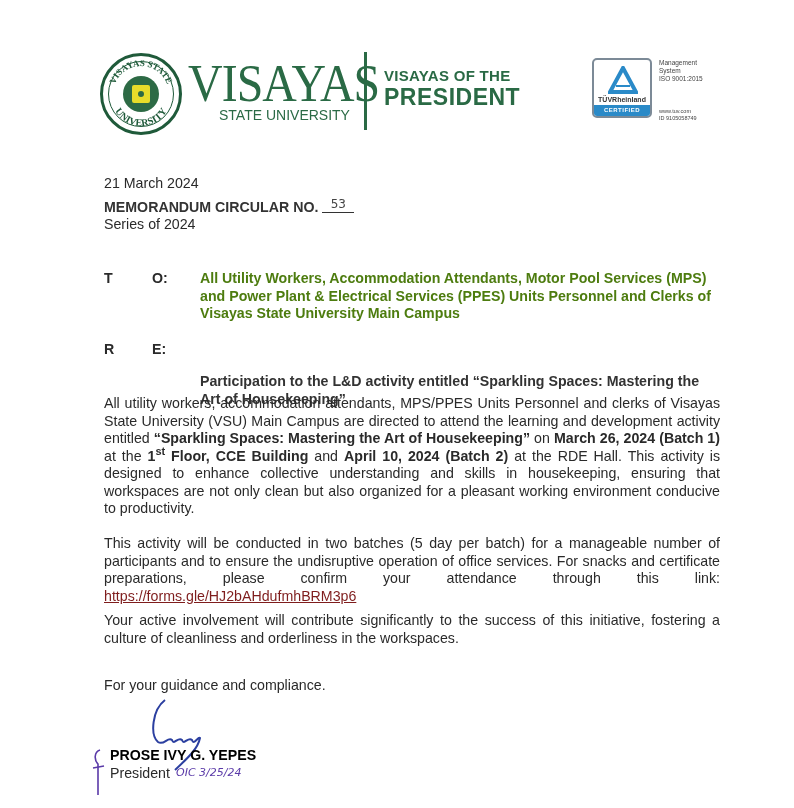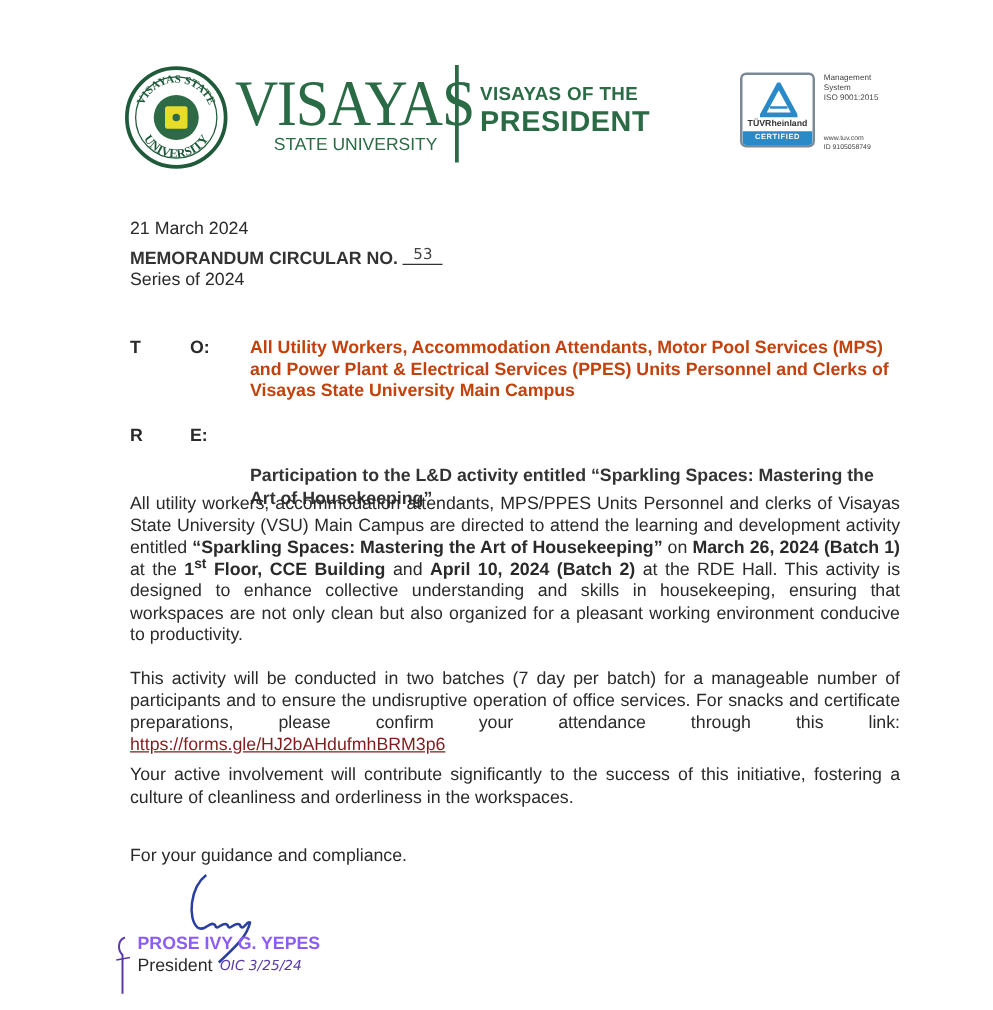--- a/index.html
+++ b/index.html
@@ -44,32 +44,32 @@
   .bold { font-weight:bold; }
   .date { left:104px; top:146px;margin-top:29px; }
   .memo { left:104px; top:199px; font-weight:bold; color:#333; }
   .memo-no { display:inline-block; width:32px; border-bottom:1.5px solid #333; text-align:center;
              font-weight:normal; color:#444; font-family:"DejaVu Sans", sans-serif; font-size:12px;
              position:relative; top:-4px; height:14px; line-height:12px; }
   .series { left:104px; top:216px; }
 
   .lbl-a { left:104px; font-weight:bold; }
   .lbl-b { left:152px; font-weight:bold; }
-  .to-text { left:200px; top:270px; width:520px; font-weight:bold; color:#c2410c; }
+  .to-text { left:200px; top:270px; width:520px; font-weight:bold; color:#4d7c0f; }
   .re-text { left:200px; top:341px; width:520px; font-weight:bold; color:#333;margin-top:32px; }
 
   .para { left:104px; width:616px; text-align:justify; }
   .p1 { top:395px; }
   .p2 { top:535px; }
   .p3 { top:612px; }
   .p4 { top:677px; }
   sup { font-size:11px; line-height:0; }
   .link { color:#7f1d1d; text-decoration:underline; }
 
-  .sig-name { left:110px; top:747px; font-weight:bold; color:#8b5cf6; }
+  .sig-name { left:110px; top:747px; font-weight:bold; color:#000000; }
   .sig-title { left:110px; top:765px; }
   .sig-svg { left:90px; top:690px; }
   .oic { left:176px; top:766px; font-family:"DejaVu Sans", sans-serif; font-size:11px; color:#5a3aa8;
          font-style:italic; }
 </style>
 </head>
 <body>
 
 <div class="abs seal">
   <div class="ring2"></div>
@@ -124,21 +124,21 @@
 <div class="abs txt lbl-a" style="top:270px">T</div>
 <div class="abs txt lbl-b" style="top:270px">O:</div>
 <div class="abs txt to-text">All Utility Workers, Accommodation Attendants, Motor Pool Services (MPS) and Power Plant &amp; Electrical Services (PPES) Units Personnel and Clerks of Visayas State University Main Campus</div>
 
 <div class="abs txt lbl-a" style="top:341px">R</div>
 <div class="abs txt lbl-b" style="top:341px">E:</div>
 <div class="abs txt re-text">Participation to the L&amp;D activity entitled “Sparkling Spaces: Mastering the Art of Housekeeping”</div>
 
 <div class="abs txt para p1"><span>All utility workers, accommodation attendants, MPS/PPES Units Personnel and clerks of Visayas State University (VSU) Main Campus are directed to attend the learning and development activity entitled </span><span class="bold">“Sparkling Spaces: Mastering the Art of Housekeeping”</span><span> on </span><span class="bold">March 26, 2024 (Batch 1)</span><span> at the </span><span class="bold"><span>1</span><sup>st</sup><span> Floor, CCE Building</span></span><span> and </span><span class="bold">April 10, 2024 (Batch 2)</span><span> at the RDE Hall. This activity is designed to enhance collective understanding and skills in housekeeping, ensuring that workspaces are not only clean but also organized for a pleasant working environment conducive to productivity.</span></div>
 
-<div class="abs txt para p2"><span>This activity will be conducted in two batches (7 day per batch) for a manageable number of participants and to ensure the undisruptive operation of office services. For snacks and certificate preparations, please confirm your attendance through this link: </span><span class="link">https://forms.gle/HJ2bAHdufmhBRM3p6</span></div>
+<div class="abs txt para p2"><span>This activity will be conducted in two batches (5 day per batch) for a manageable number of participants and to ensure the undisruptive operation of office services. For snacks and certificate preparations, please confirm your attendance through this link: </span><span class="link">https://forms.gle/HJ2bAHdufmhBRM3p6</span></div>
 
 <div class="abs txt para p3">Your active involvement will contribute significantly to the success of this initiative, fostering a culture of cleanliness and orderliness in the workspaces.</div>
 <div class="abs txt para p4">For your guidance and compliance.</div>
 
 <svg class="abs sig-svg" width="140" height="110" viewBox="0 0 140 110">
   <path d="M 75 10 C 62 20, 60 45, 68 52 C 74 56, 78 46, 82 50 C 84 56, 88 46, 92 50 C 94 56, 98 46, 102 50 C 104 56, 108 46, 110 48 C 108 58, 100 66, 85 80" fill="none" stroke="#2b3fa0" stroke-width="2"></path>
   <path d="M 10 60 C 4 62, 4 70, 8 74 L 8 105" fill="none" stroke="#5a3aa8" stroke-width="1.6"></path>
   <path d="M 3 78 L 14 76" fill="none" stroke="#5a3aa8" stroke-width="1.4"></path>
 </svg>
 <div class="abs txt sig-name">PROSE IVY G. YEPES</div>

